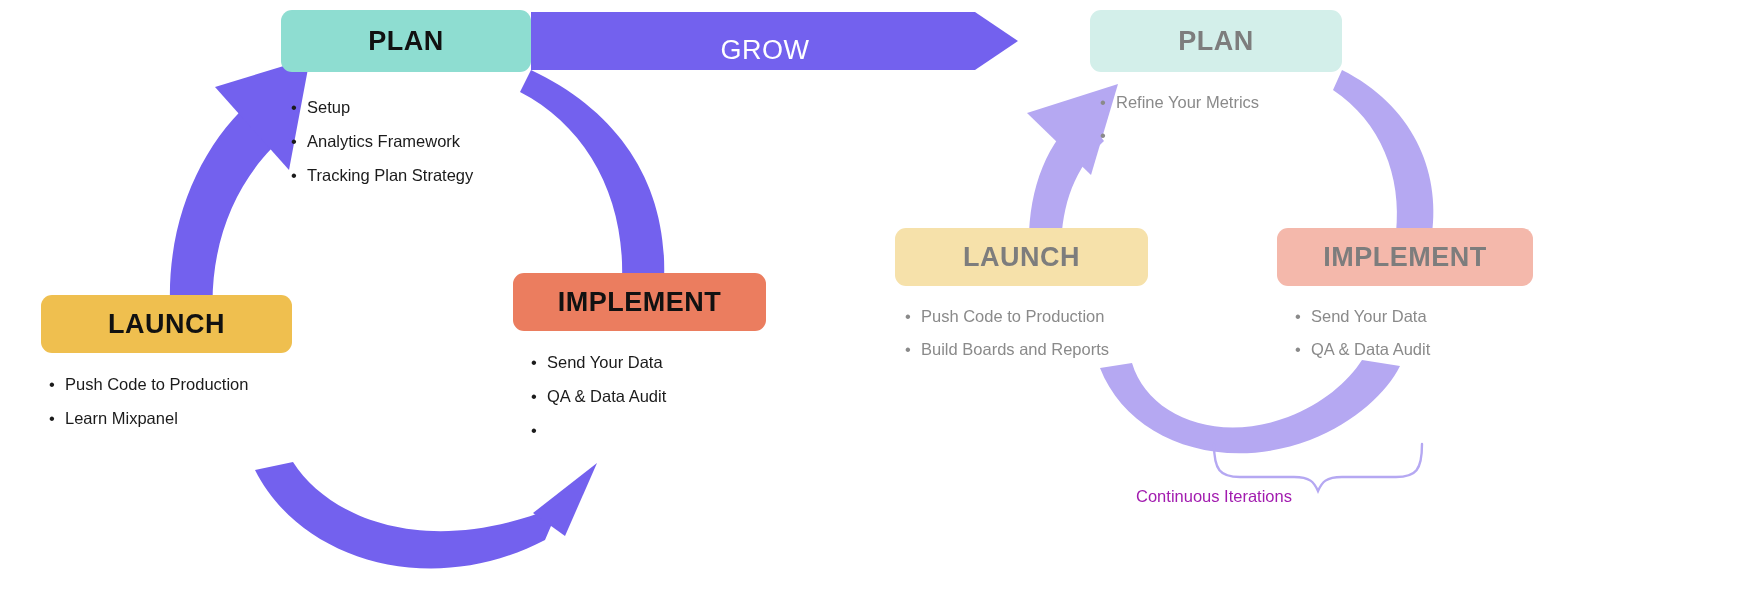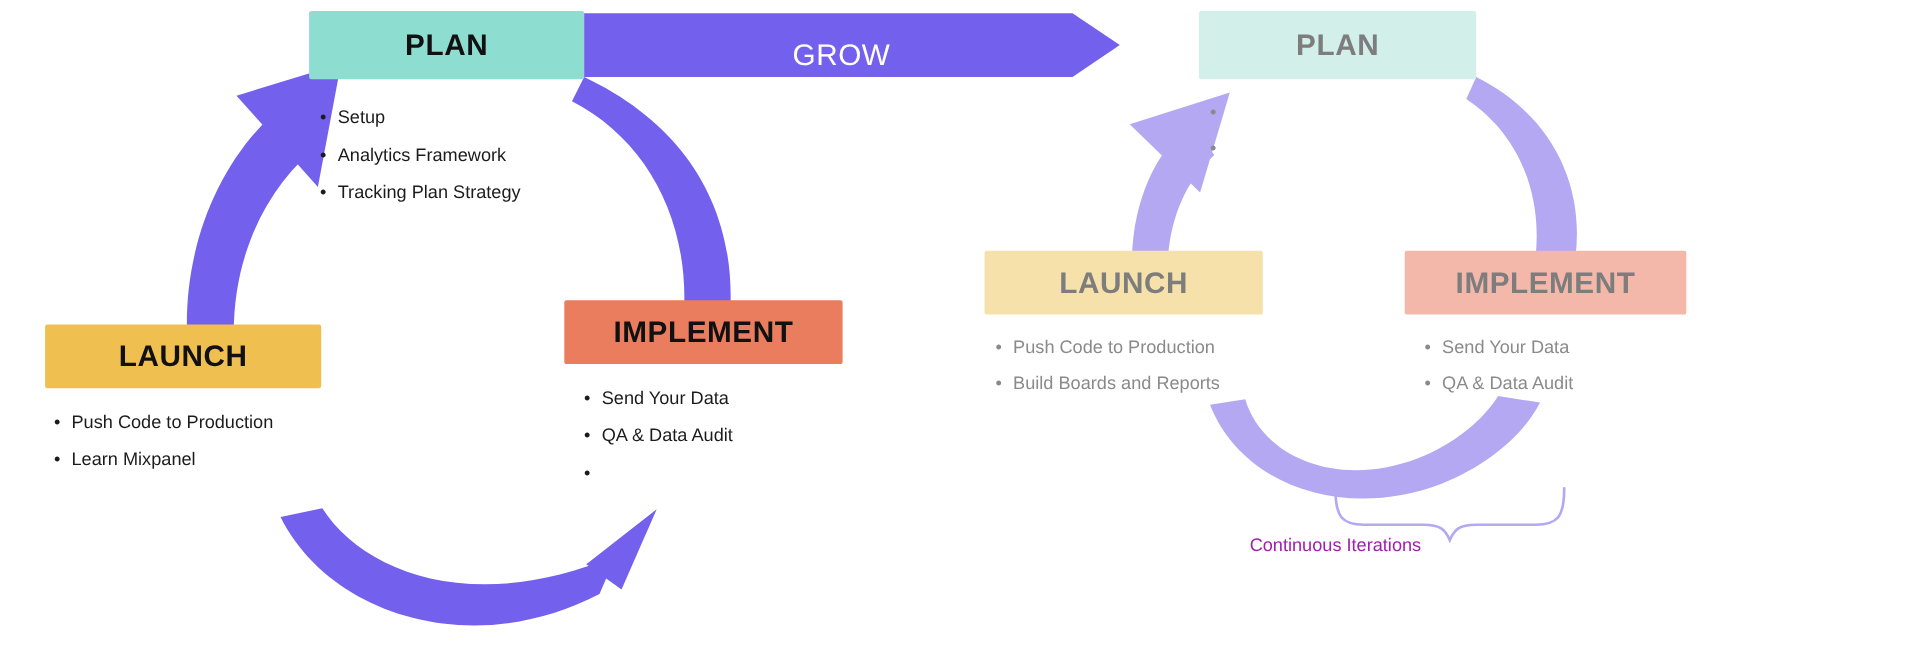--- a/index.html
+++ b/index.html
@@ -3,21 +3,21 @@
 <meta charset="utf-8">
 <style>
   html,body{margin:0;padding:0;background:#ffffff;}
   body{width:1740px;height:589px;position:relative;overflow:hidden;
        font-family:"Liberation Sans","DejaVu Sans",sans-serif;}
   #stage{position:absolute;inset:0;width:1740px;height:589px;}
   svg.layer{position:absolute;left:0;top:0;width:1740px;height:589px;pointer-events:none;}
 
   .node{position:absolute;box-sizing:border-box;}
   .node .cap{
-    border-radius:2px;
+    border-radius:11px;
     display:flex;align-items:center;justify-content:center;
     font-weight:bold;letter-spacing:.5px;white-space:nowrap;
   }
   .node ul{list-style:none;margin:0;padding:0;}
   .node li{
     display:flex;align-items:flex-start;
     white-space:nowrap;
   }
   .node li .dot{display:inline-block;width:16px;flex:0 0 16px;text-align:left;}
 
@@ -172,20 +172,21 @@
         <span class="dot">•</span>
       </li>
     </ul>
   </div>
 
   <div class="node" id="plan-right">
     <div class="cap">PLAN</div>
     <ul>
       <li>
         <span class="dot">•</span>
+        <span>Refine Your Metrics</span>
       </li>
       <li>
         <span class="dot">•</span>
       </li>
     </ul>
   </div>
 
   <div class="node" id="launch-right">
     <div class="cap">LAUNCH</div>
     <ul>

